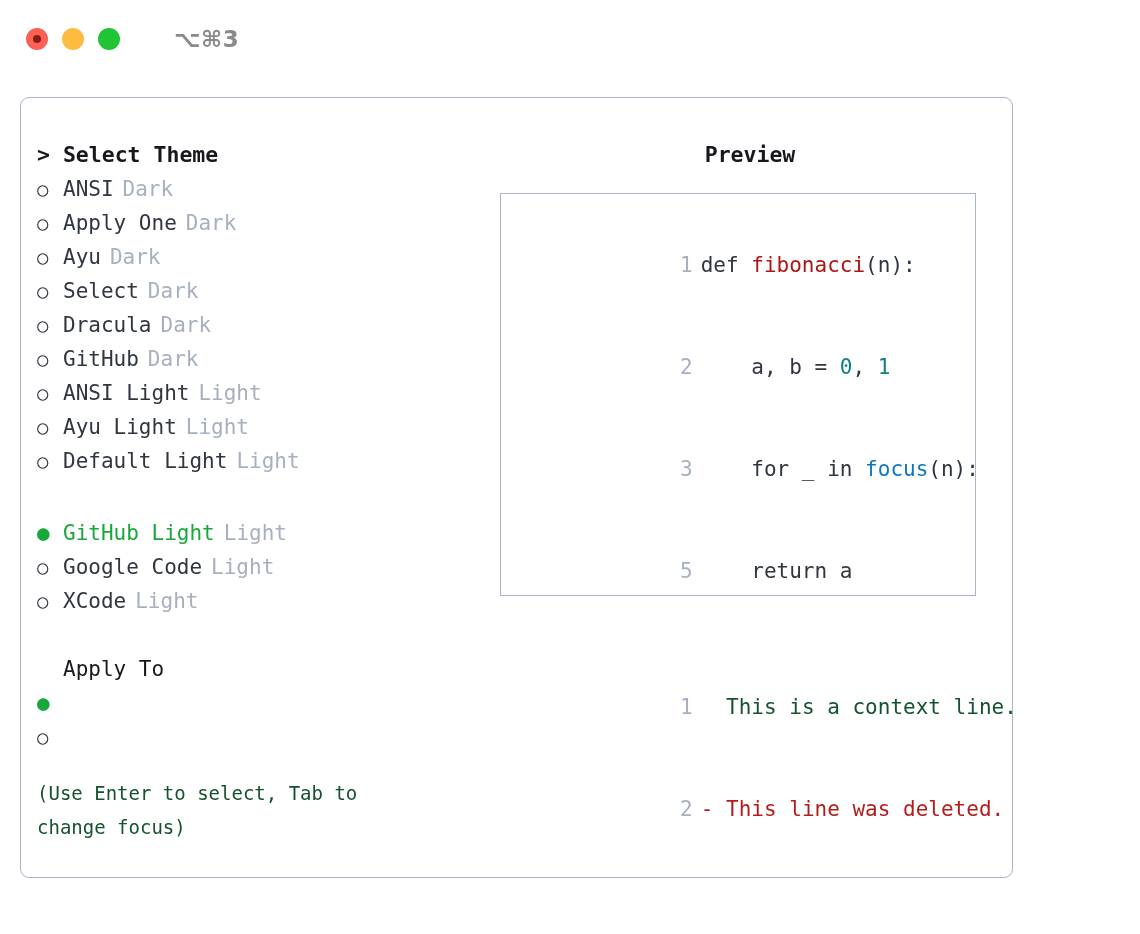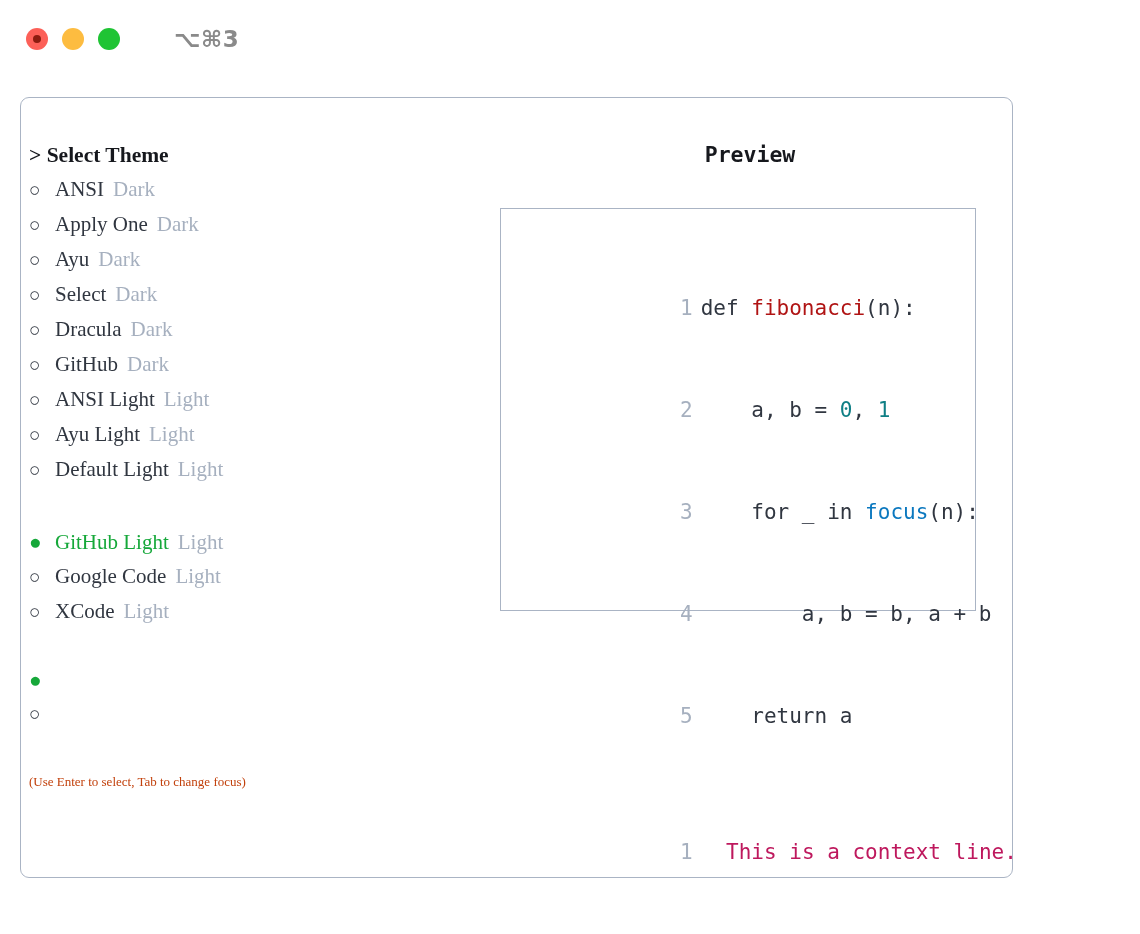--- a/index.html
+++ b/index.html
@@ -81,24 +81,23 @@
 
   .card-inner {
     position: relative;
     width: 100%;
     height: 100%;
   }
 
   
   .left-pane {
     position: absolute;
-    left: 8px;
+    left: 16px;
     top: 40px;
     width: 470px;
-    font-family: Liberation Serif, serif;
   }
 
   .section-header {
     font-size: 21.5px;
     font-weight: bold;
     color: #16181d;
     line-height: 34px;
     white-space: pre;
   }
 
@@ -132,68 +131,68 @@
   }
   .subsection .section-sub {
     font-size: 21px;
     color: #16181d;
     line-height: 34px;
     padding-left: 26px;
     white-space: pre;
   }
 
   .hint {
-    margin-top: 34px;
-    font-size: 13px;
-    color: #c2410c;
+    margin-top: 22px;
+    font-size: 19px;
+    color: #14532d;
     line-height: 34px;
     max-width: 400px;
   }
 
   
   .right-pane {
     position: absolute;
     left: 479px;
     top: 40px;
     width: 500px;
   }
   .preview-title {
     font-size: 21.5px;
     font-weight: bold;
     color: #16181d;
     line-height: 34px;
     text-align: center;
   }
   .preview-box {
-    margin-top: 36px;
+    margin-top: 21px;
     width: 476px;
     height: 403px;
     border: 1.6px solid #aab4c4;
     box-sizing: border-box;
     background: #ffffff;
-    padding: 48px 0 0 18px;
+    padding: 20px 0 0 18px;
   }
   .code-line {
     font-size: 21px;
     line-height: 34px;
     white-space: pre;
     color: #303640;
   }
   .lineno {
     color: #a6b0bf;
     display: inline-block;
     width: 22px;
     text-align: right;
     margin-right: 8px;
   }
   .tok-fn   { color: #b01414; }
   .tok-num  { color: #0f7f85; }
   .tok-call { color: #0b78bf; }
   .diff-gap { height: 34px; }
-  .diff-ctx { color: #be185d; }
+  .diff-ctx { color: #14532d; }
   .diff-del { color: #b41c1c; }
 </style>
 </head>
 <body>
 
 <div class="window">
 
   <div class="titlebar">
     <div class="lights">
       <div class="light red"></div>
@@ -267,20 +266,21 @@
             <span class="opt-variant">Light</span>
           </div>
           <div class="opt-row">
             <span class="bullet">○</span>
             <span class="opt-label">XCode</span>
             <span class="opt-variant">Light</span>
           </div>
         </div>
 
         <div class="subsection">
+          <div class="section-sub">Apply To</div>
           <div class="opt-row selected">
             <span class="bullet sel">●</span>
           </div>
           <div class="opt-row">
             <span class="bullet">○</span>
           </div>
         </div>
 
         <div class="hint">(Use Enter to select, Tab to change focus)</div>
       </div>
@@ -295,23 +295,20 @@
           </div>
 
           <div class="code-line">
             <span class="lineno">2</span><span>    a, b = </span><span class="tok-num">0</span><span>, </span><span class="tok-num">1</span>
           </div>
 
           <div class="code-line">
             <span class="lineno">3</span><span>    for _ in </span><span class="tok-call">focus</span><span>(n):</span>
           </div>
 
-          <div class="code-line">
-            <span class="lineno">4</span><span>        a, b = b, a + b</span>
-          </div>
 
           <div class="code-line">
             <span class="lineno">5</span><span>    return a</span>
           </div>
 
           <div class="diff-gap"></div>
 
           <div class="code-line">
             <span class="lineno">1</span><span class="diff-ctx"> </span><span class="diff-ctx"> This is a context line.</span>
           </div>

